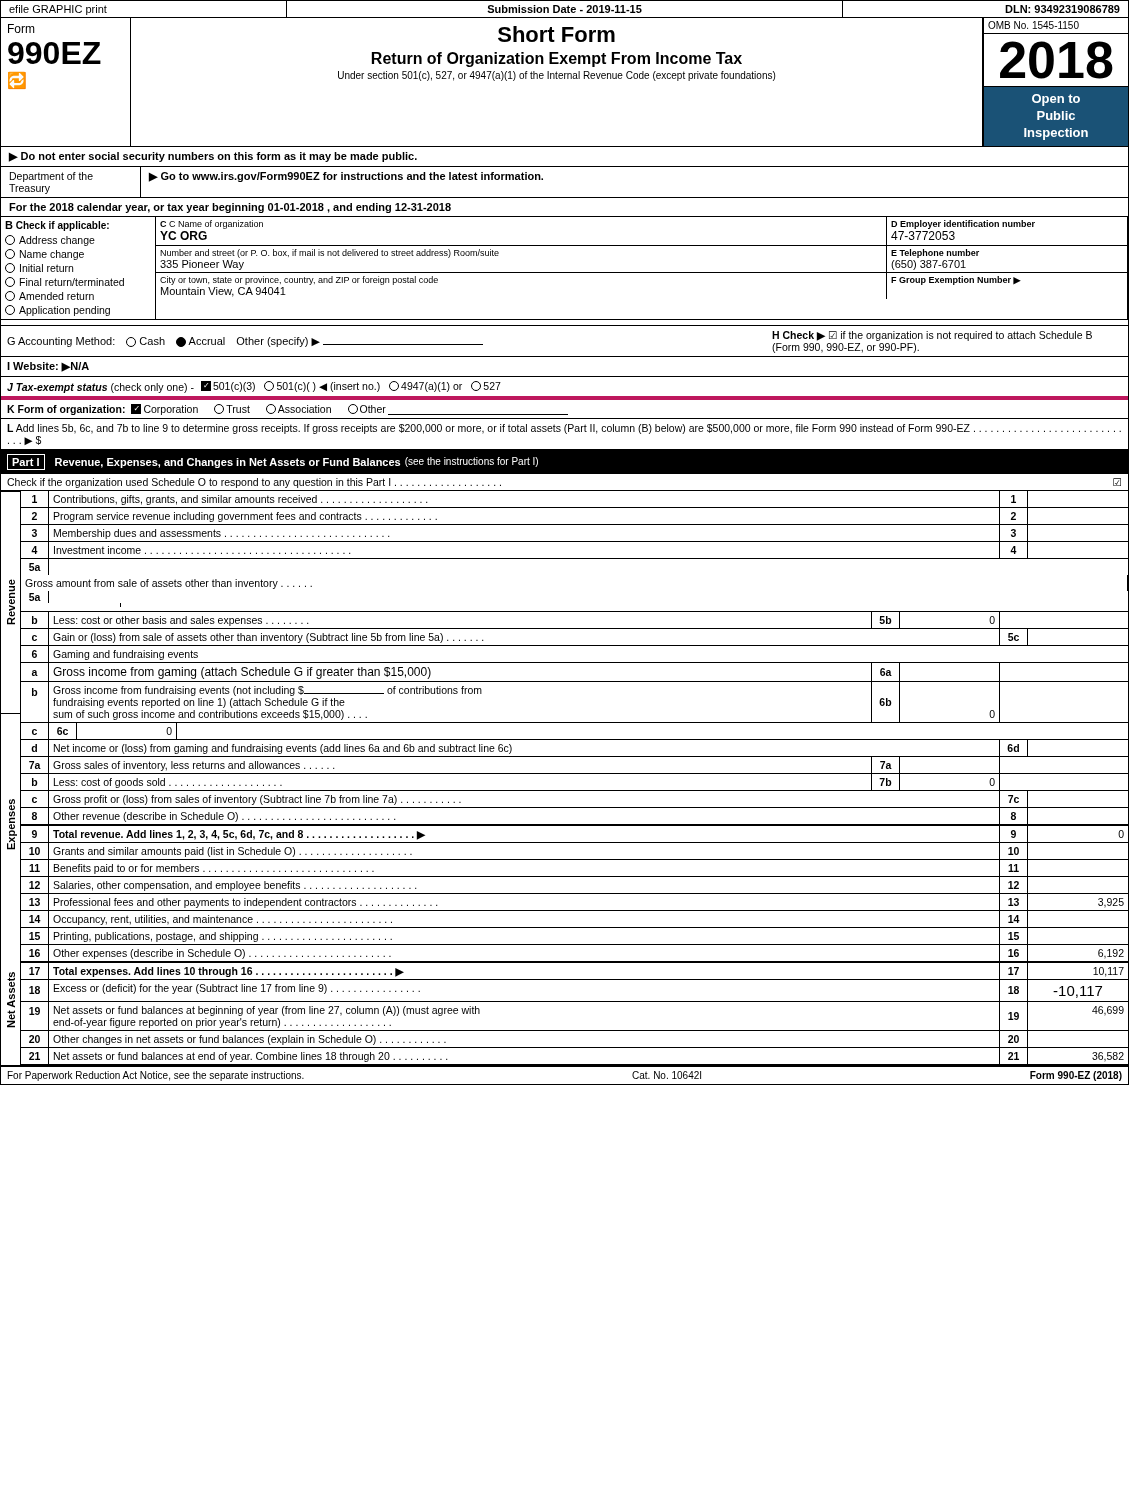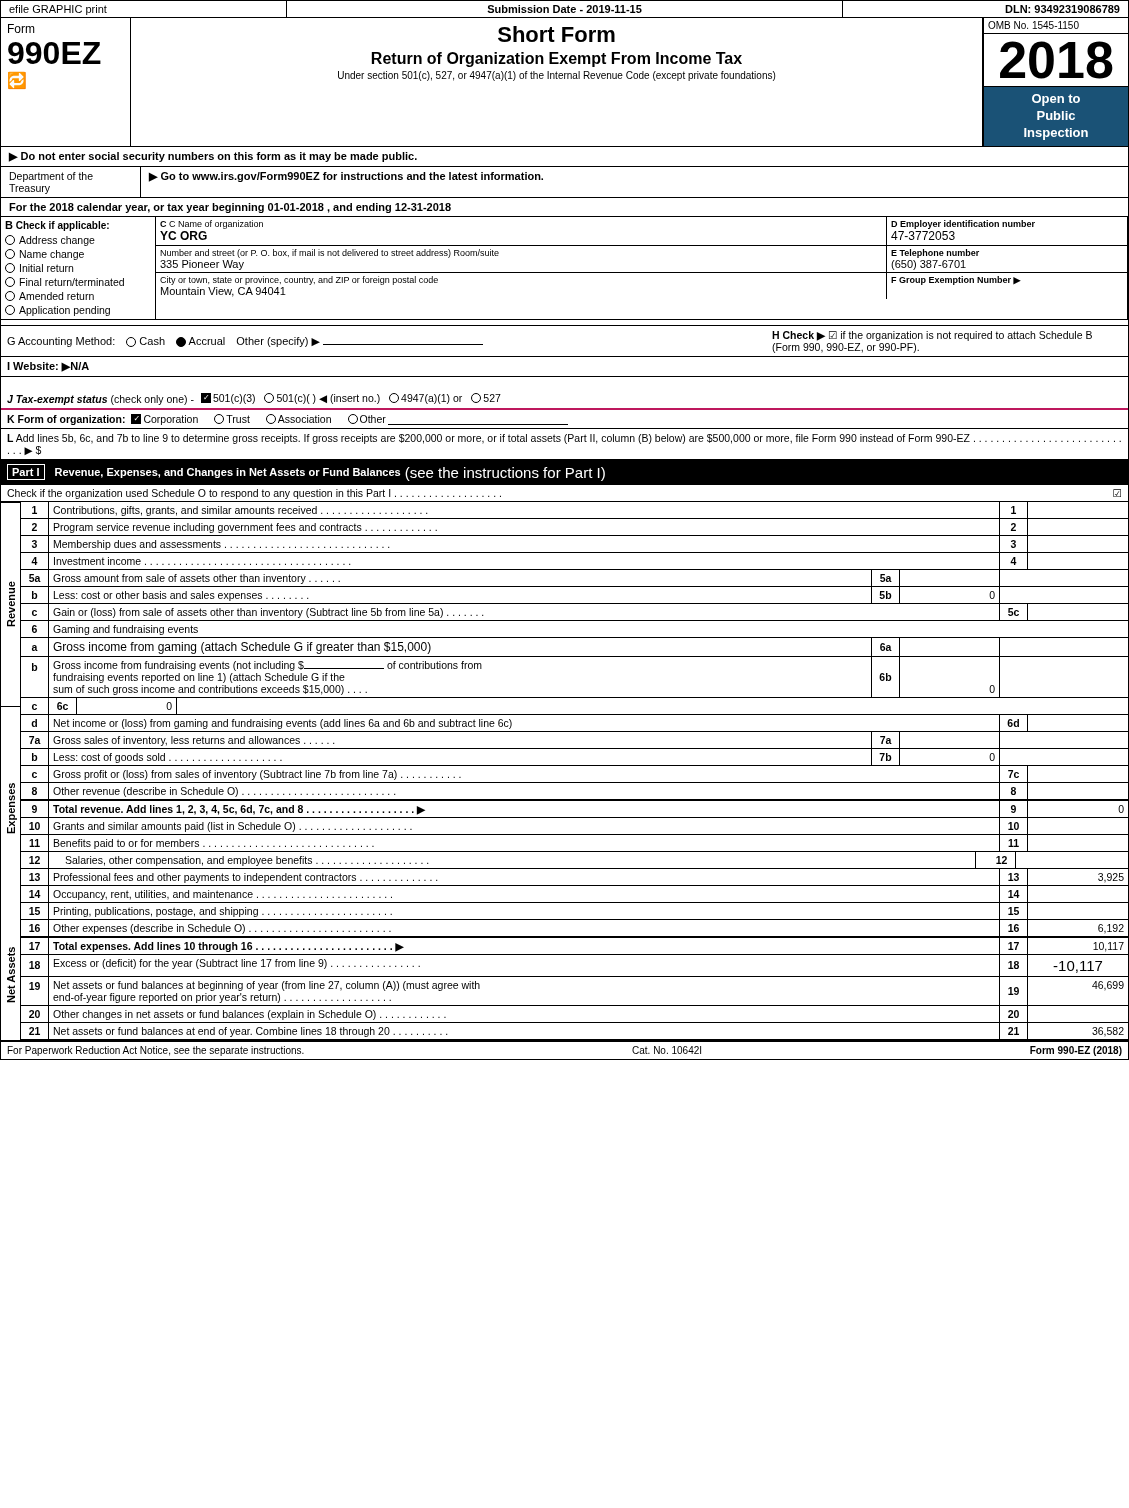--- a/index.html
+++ b/index.html
@@ -143,21 +143,21 @@
       <span style="font-weight:bold;">H  Check ▶</span>
       <span>☑</span>
       <span>if the organization is not required to attach Schedule B (Form 990, 990-EZ, or 990-PF).</span>
     </div>
   </div>
 
   <div style="border-bottom:1px solid black; padding:3px 6px; font-size:11px; font-weight:bold;">
     <span>I Website: ▶N/A</span>
   </div>
 
-  <div style="border-bottom:2px solid #be185d; padding:3px 6px; font-size:10.5px;margin-top:12px;">
+  <div style="border-bottom:4px solid #be185d; padding:3px 6px; font-size:10.5px;">
     <span>
       <span style="font-weight:bold; font-style:italic;">J Tax-exempt status</span> (check only one) -
       <span style="display:inline-flex; align-items:center; gap:2px; margin-left:4px;">
         <span style="display:inline-block; width:10px; height:10px; border:1px solid black; background:black; position:relative; vertical-align:middle;">
           <span style="color:white; font-size:8px; position:absolute; top:-1px; left:1px;">✓</span>
         </span>
         <span>501(c)(3)</span>
       </span>
       <span style="margin-left:6px; display:inline-flex; align-items:center; gap:2px;">
         <span style="display:inline-block; width:10px; height:10px; border:1px solid black; border-radius:50%; vertical-align:middle;"></span>
@@ -199,21 +199,21 @@
 
   <div style="border-bottom:2px solid black; padding:3px 6px; font-size:10.5px;">
     <span>
       <span style="font-weight:bold;">L</span> Add lines 5b, 6c, and 7b to line 9 to determine gross receipts. If gross receipts are $200,000 or more, or if total assets (Part II, column (B) below) are $500,000 or more, file Form 990 instead of Form 990-EZ . . . . . . . . . . . . . . . . . . . . . . . . . . . . . ▶ $
     </span>
   </div>
 
   <div style="background:black; color:white; display:flex; align-items:center; padding:3px 6px; font-weight:bold; font-size:11px; border-bottom:1px solid black;">
     <span style="margin-right:10px; border:1px solid white; padding:1px 4px;">Part I</span>
     <span style="margin-right:4px;">Revenue, Expenses, and Changes in Net Assets or Fund Balances</span>
-    <span style="font-weight:normal; font-size:15px;">(see the instructions for Part I)</span>
+    <span style="font-weight:normal; font-size:10px;">(see the instructions for Part I)</span>
   </div>
 
   <div style="border-bottom:1px solid black; padding:2px 6px; font-size:10.5px; display:flex; justify-content:space-between; align-items:center;">
     <span>Check if the organization used Schedule O to respond to any question in this Part I . . . . . . . . . . . . . . . . . . .</span>
     <span>☑</span>
   </div>
 
   <div style="display:flex;">
 
     <div style="display:flex; flex-direction:column; width:20px; border-right:1px solid black;">
@@ -245,21 +245,21 @@
         <div style="width:100px; text-align:right; padding:2px 4px; font-size:10.5px;"></div>
       </div>
 
       <div style="display:flex; border-bottom:1px solid black; align-items:stretch;">
         <div style="width:28px; border-right:1px solid black; text-align:center; padding:2px; font-weight:bold; font-size:10.5px; display:flex; align-items:center; justify-content:center;">4</div>
         <div style="flex:1; padding:2px 4px; font-size:10.5px; border-right:1px solid black;">Investment income . . . . . . . . . . . . . . . . . . . . . . . . . . . . . . . . . . . .</div>
         <div style="width:28px; border-right:1px solid black; text-align:center; font-weight:bold; font-size:10.5px; display:flex; align-items:center; justify-content:center;">4</div>
         <div style="width:100px; text-align:right; padding:2px 4px; font-size:10.5px;"></div>
       </div>
 
-      <div style="display:flex; border-bottom:1px solid black; align-items:stretch;">
+      <div style="display:flex; border-bottom:1px solid black; align-items:stretch;flex-direction:column;">
         <div style="width:28px; border-right:1px solid black; text-align:center; padding:2px; font-weight:bold; font-size:10.5px; display:flex; align-items:center; justify-content:center;">5a</div>
         <div style="flex:1; padding:2px 4px; font-size:10.5px; border-right:1px solid black;">Gross amount from sale of assets other than inventory . . . . . .</div>
         <div style="width:28px; border-right:1px solid black; text-align:center; font-weight:bold; font-size:10.5px; display:flex; align-items:center; justify-content:center;">5a</div>
         <div style="width:100px; border-right:1px solid black; text-align:right; padding:2px 4px; font-size:10.5px;"></div>
         <div style="width:28px; text-align:center; font-size:10.5px;"></div>
         <div style="width:100px; text-align:right; padding:2px 4px; font-size:10.5px;"></div>
       </div>
 
       <div style="display:flex; border-bottom:1px solid black; align-items:stretch;">
         <div style="width:28px; border-right:1px solid black; text-align:center; padding:2px; font-weight:bold; font-size:10.5px; display:flex; align-items:center; justify-content:center;">b</div>
@@ -365,21 +365,21 @@
         <div style="width:100px; text-align:right; padding:2px 4px; font-size:10.5px;"></div>
       </div>
 
       <div style="display:flex; border-bottom:1px solid black; align-items:stretch;">
         <div style="width:28px; border-right:1px solid black; text-align:center; padding:2px; font-weight:bold; font-size:10.5px; display:flex; align-items:center; justify-content:center;">11</div>
         <div style="flex:1; padding:2px 4px; font-size:10.5px; border-right:1px solid black;">Benefits paid to or for members . . . . . . . . . . . . . . . . . . . . . . . . . . . . . .</div>
         <div style="width:28px; border-right:1px solid black; text-align:center; font-weight:bold; font-size:10.5px; display:flex; align-items:center; justify-content:center;">11</div>
         <div style="width:100px; text-align:right; padding:2px 4px; font-size:10.5px;"></div>
       </div>
 
-      <div style="display:flex; border-bottom:1px solid black; align-items:stretch;gap:12px;">
+      <div style="display:flex; border-bottom:1px solid black; align-items:stretch;">
         <div style="width:28px; border-right:1px solid black; text-align:center; padding:2px; font-weight:bold; font-size:10.5px; display:flex; align-items:center; justify-content:center;">12</div>
         <div style="flex:1; padding:2px 4px; font-size:10.5px; border-right:1px solid black;">Salaries, other compensation, and employee benefits . . . . . . . . . . . . . . . . . . . .</div>
         <div style="width:28px; border-right:1px solid black; text-align:center; font-weight:bold; font-size:10.5px; display:flex; align-items:center; justify-content:center;">12</div>
         <div style="width:100px; text-align:right; padding:2px 4px; font-size:10.5px;"></div>
       </div>
 
       <div style="display:flex; border-bottom:1px solid black; align-items:stretch;">
         <div style="width:28px; border-right:1px solid black; text-align:center; padding:2px; font-weight:bold; font-size:10.5px; display:flex; align-items:center; justify-content:center;">13</div>
         <div style="flex:1; padding:2px 4px; font-size:10.5px; border-right:1px solid black;">Professional fees and other payments to independent contractors . . . . . . . . . . . . . .</div>
         <div style="width:28px; border-right:1px solid black; text-align:center; font-weight:bold; font-size:10.5px; display:flex; align-items:center; justify-content:center;">13</div>

